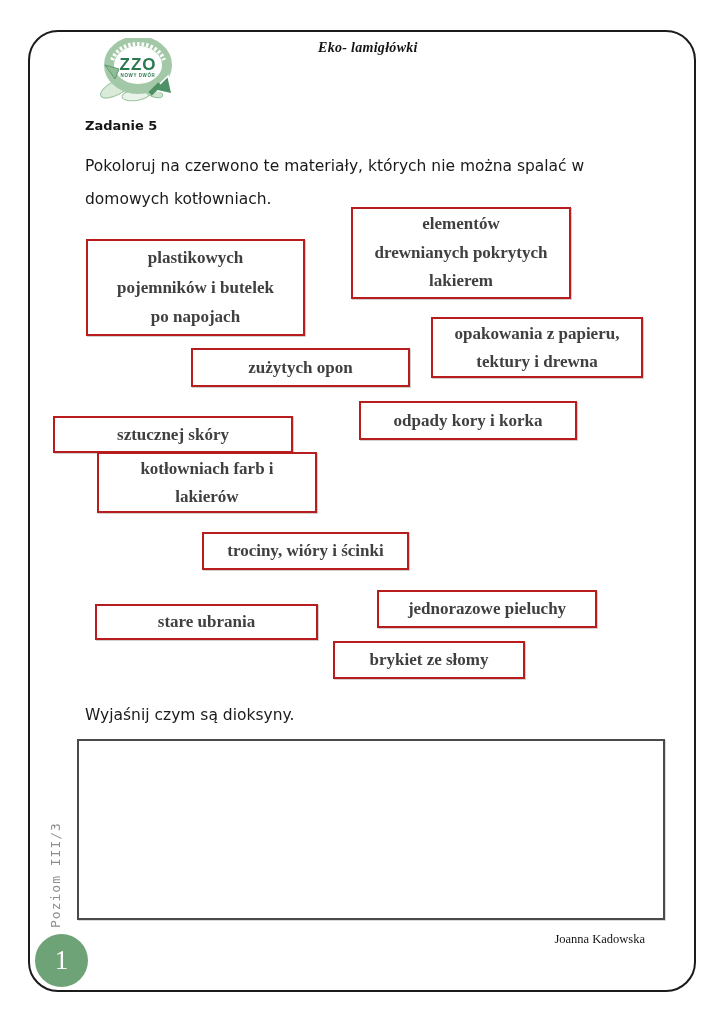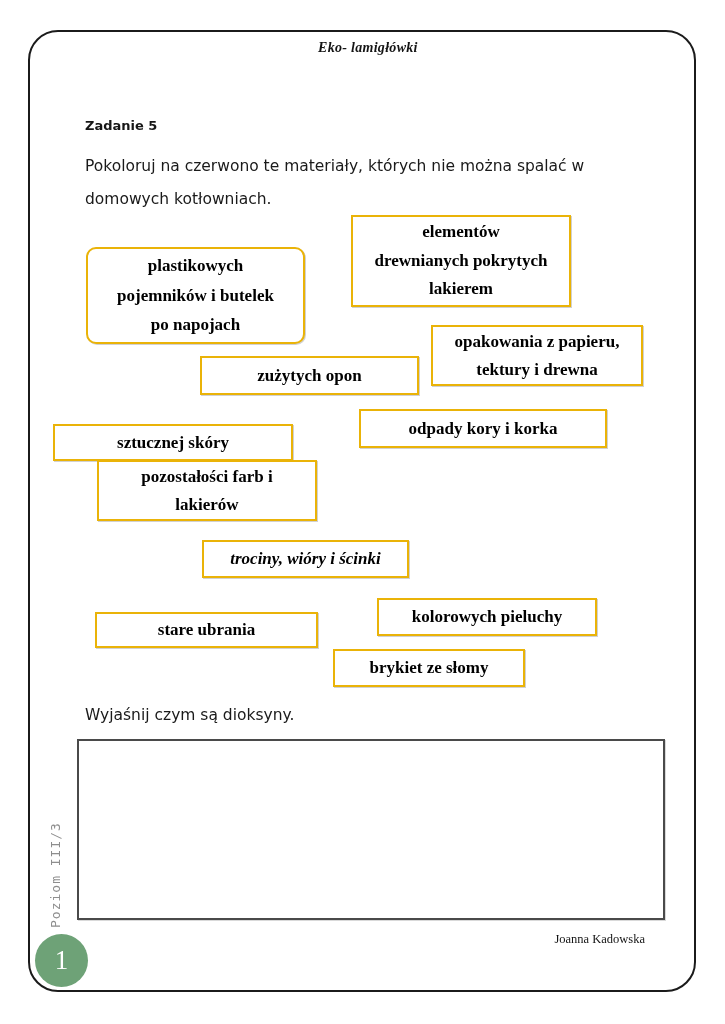--- a/index.html
+++ b/index.html
@@ -24,36 +24,35 @@
   }
   .instruction{
     position:absolute;left:85px;top:150px;width:545px;
     font-size:15.5px;line-height:2.15;white-space:pre-line;color:#1a1a1a;
   }
   .question{
     position:absolute;left:85px;top:706px;font-size:15.5px;color:#1a1a1a;
   }
   
   .mbox{
-    position:absolute;box-sizing:border-box;border:2px solid #eab308;background:#ffffff;
+    position:absolute;box-sizing:border-box;border:2px solid #b91c1c;background:#ffffff;
     display:flex;align-items:center;justify-content:center;text-align:center;
     font-family:"Liberation Serif",serif;font-weight:bold;font-size:17px;
-    line-height:1.6;color:#000000;white-space:pre-line;padding:2px 8px;
+    line-height:1.6;color:#404040;white-space:pre-line;padding:2px 8px;
     box-shadow:1px 1px 0 rgba(0,0,0,.18);
-    margin-top:8px;
   }
-  .mbox-0{left:86px;  top:239px; width:219px; height:97px; line-height:1.75;border-radius:10px;}
+  .mbox-0{left:86px;  top:239px; width:219px; height:97px; line-height:1.75;}
   .mbox-1{left:351px; top:207px; width:220px; height:92px; line-height:1.7;}
   .mbox-2{left:431px; top:317px; width:212px; height:61px;}
-  .mbox-3{left:200px; top:348px; width:219px; height:39px;}
+  .mbox-3{left:191px; top:348px; width:219px; height:39px;}
   .mbox-4{left:53px;  top:416px; width:240px; height:37px;}
-  .mbox-5{left:359px; top:401px; width:248px; height:39px;}
+  .mbox-5{left:359px; top:401px; width:218px; height:39px;}
   .mbox-6{left:97px;  top:452px; width:220px; height:61px;}
   .mbox-7{left:455px; top:452px; width:220px; height:106px;font-size:16px;line-height:1.55;}
-  .mbox-8{left:202px; top:532px; width:207px; height:38px;font-style:italic;}
+  .mbox-8{left:202px; top:532px; width:207px; height:38px;}
   .mbox-9{left:95px;  top:604px; width:223px; height:36px;}
   .mbox-10{left:377px;top:590px; width:220px; height:38px;}
   .mbox-11{left:333px;top:641px; width:192px; height:38px;}
   
   .answer-box{
     position:absolute;left:77px;top:739px;width:588px;height:181px;
     box-sizing:border-box;border:2px solid #4a4a4a;background:#ffffff;
     box-shadow:1px 1px 0 rgba(0,0,0,.15);
   }
   
@@ -73,43 +72,69 @@
     font-family:"Liberation Serif",serif;font-size:12.5px;color:#141414;white-space:nowrap;text-align:center;
   }
 </style>
 </head>
 <body>
 
 <div class="canvas">
 
   <div class="page-border"></div>
 
+  <div class="logo">
+    <svg width="96" height="68" viewBox="0 0 96 68">
+
+      <g>
+        <ellipse cx="24" cy="50" rx="17" ry="7" fill="#d9ead9" stroke="#8fbf98" stroke-width="1" transform="rotate(-28 24 50)"></ellipse>
+        <ellipse cx="44" cy="57" rx="14" ry="5.5" fill="#eaf3ea" stroke="#9cc4a0" stroke-width="1" transform="rotate(-8 44 57)"></ellipse>
+        <ellipse cx="62" cy="55" rx="9" ry="4" fill="#cfe4cf" stroke="#8fbf98" stroke-width="1" transform="rotate(18 62 55)"></ellipse>
+      </g>
+
+      <ellipse cx="46" cy="27" rx="29" ry="24" fill="#ffffff" stroke="#a3c8a7" stroke-width="10"></ellipse>
+
+      <path d="M 20 22 A 27 22 0 0 1 72 22" fill="none" stroke="#ffffff" stroke-width="4" stroke-dasharray="2.5 2"></path>
+
+      <g>
+        <path d="M 27 31 L 13 27 L 23 41 Z" fill="#8ebd97" stroke="#5e9a6c" stroke-width="1"></path>
+      </g>
+
+      <g>
+        <path d="M 62 52 L 76 38 L 80 56 Z" fill="#4e9065" stroke="#ffffff" stroke-width="1.5"></path>
+        <path d="M 58 56 L 68 46" stroke="#4e9065" stroke-width="5" fill="none"></path>
+      </g>
+
+      <text x="46" y="32" text-anchor="middle" font-family="Liberation Sans, sans-serif" font-size="17" font-weight="bold" fill="#2a7a50" letter-spacing="1">ZZO</text>
+      <text x="46" y="39" text-anchor="middle" font-family="Liberation Sans, sans-serif" font-size="4.5" font-weight="bold" fill="#2a7a50" letter-spacing="0.6">NOWY DWÓR</text>
+    </svg>
+  </div>
 
   <div class="header-title">Eko- lamigłówki</div>
 
   <div class="task-heading">Zadanie 5</div>
   <div class="instruction">Pokoloruj na czerwono te materiały, których nie można spalać w
 domowych kotłowniach.</div>
 
   <div class="mbox mbox-0">plastikowych
 pojemników i butelek
 po napojach</div>
   <div class="mbox mbox-1">elementów
 drewnianych pokrytych
 lakierem</div>
   <div class="mbox mbox-2">opakowania z papieru,
 tektury i drewna</div>
   <div class="mbox mbox-3">zużytych opon</div>
   <div class="mbox mbox-4">sztucznej skóry</div>
   <div class="mbox mbox-5">odpady kory i korka</div>
-  <div class="mbox mbox-6">pozostałości farb i
+  <div class="mbox mbox-6">kotłowniach farb i
 lakierów</div>
   <div class="mbox mbox-8">trociny, wióry i ścinki</div>
   <div class="mbox mbox-9">stare ubrania</div>
-  <div class="mbox mbox-10">kolorowych pieluchy</div>
+  <div class="mbox mbox-10">jednorazowe pieluchy</div>
   <div class="mbox mbox-11">brykiet ze słomy</div>
 
   <div class="question">Wyjaśnij czym są dioksyny.</div>
   <div class="answer-box"></div>
 
   <div class="level-text">Poziom III/3</div>
   <div class="page-number">1</div>
   <div class="author">Joanna Kadowska</div>
 
 </div>

